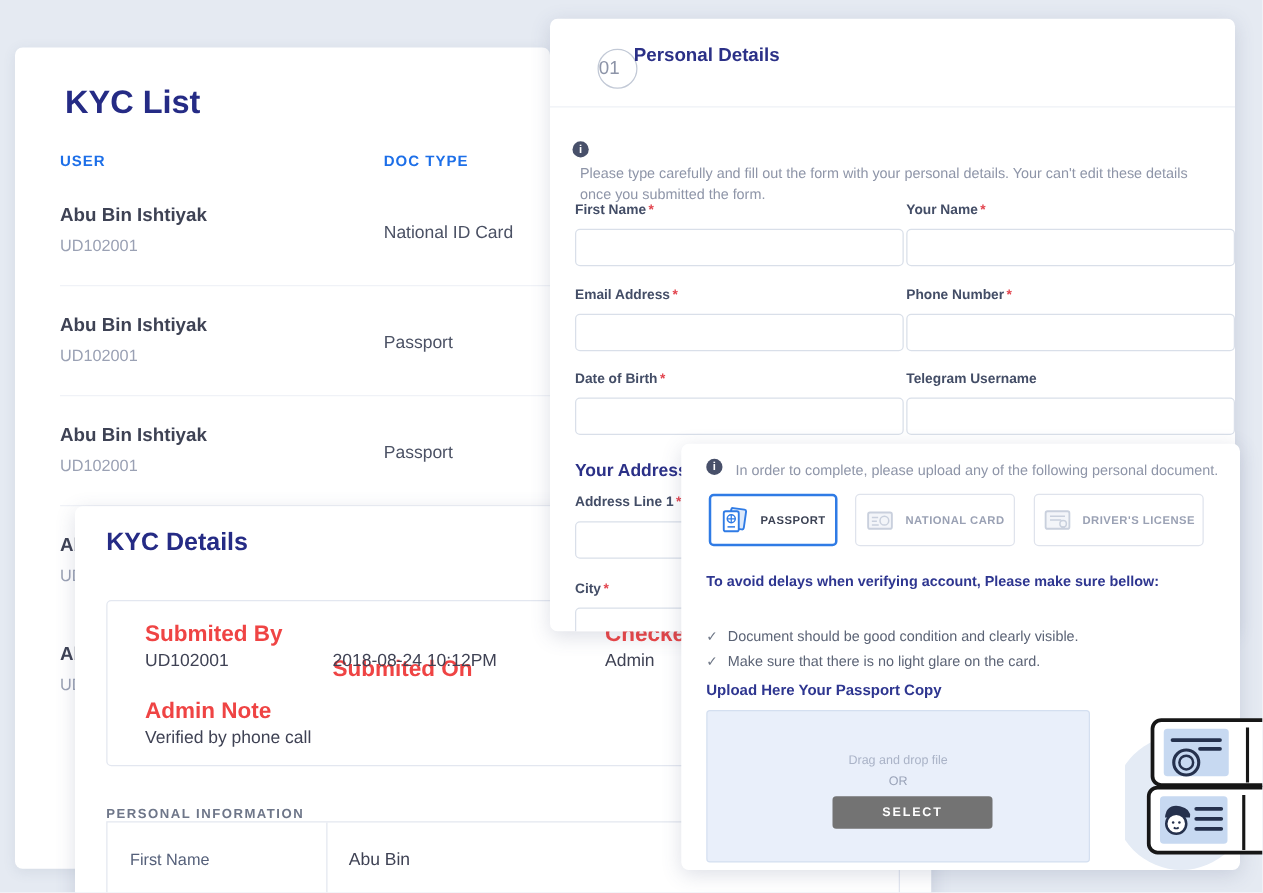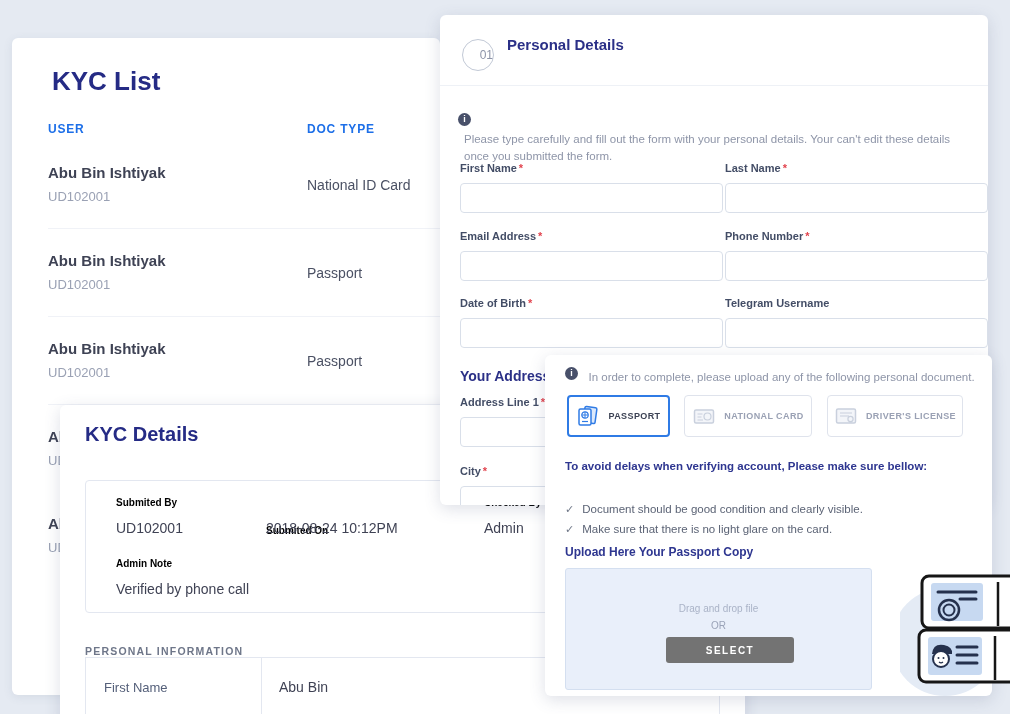--- a/index.html
+++ b/index.html
@@ -12,39 +12,39 @@
   #kyc-list{left:12px;top:38px;width:428px;height:657px;z-index:1;box-shadow:0 2px 10px rgba(70,85,120,.10);}
   .list-title{font-size:26px;font-weight:bold;color:#252b85;text-align:right;}
   .col-head{font-size:12px;font-weight:bold;color:#1d6fe8;letter-spacing:.8px;}
   .row-name{font-size:15px;font-weight:bold;color:#3e4254;}
   .row-id{font-size:13px;color:#9aa1b4;}
   .row-doc{font-size:14px;color:#4b5164;}
   .hr{position:absolute;height:1px;background:#f0f2f7;left:36px;right:0;}
 
   
   #personal{left:440px;top:15px;width:548px;height:490px;z-index:3;overflow:hidden;}
-  .step-circle{left:22px;top:24px;width:30px;height:30px;border:1.5px solid #c2c9d6;border-radius:50%;
-    color:#8d94a8;font-size:12px;line-height:30px;text-align:right;}
+  .step-circle{left:38px;top:24px;width:30px;height:30px;border:1.5px solid #c2c9d6;border-radius:50%;
+    color:#8d94a8;font-size:15px;line-height:30px;text-align:left;}
   .pd-title{left:67px;top:21px;font-size:15px;font-weight:bold;color:#2b3087;}
   .pd-sub{left:67px;top:42px;font-size:11px;color:#8b92a6;}
   .pd-divider{left:0;top:70px;width:100%;height:1px;background:#eef1f6;}
   .note{font-size:11.5px;color:#8e95a8;line-height:17px;}
   .info-ico{display:inline-block;width:13px;height:13px;border-radius:50%;background:#48506a;color:#fff;
     font-size:9px;line-height:13px;text-align:center;font-weight:bold;font-style:normal;vertical-align:top;}
   .flabel{font-size:11px;font-weight:bold;color:#434d66;}
   .req{color:#e2434d;margin-left:2px;}
   .inp{position:absolute;width:245px;height:28px;border:1px solid #d9dfe9;border-radius:4px;background:#fff;outline:none;
     font-size:13px;color:#3e4254;padding:0 8px;box-sizing:content-box;}
   .sec-head{font-size:14px;font-weight:bold;color:#2b3087;}
 
   
   #kyc-details{left:60px;top:405px;width:685px;height:320px;z-index:2;border-radius:6px 6px 0 0;}
   .kd-title{left:25px;top:18px;font-size:20px;font-weight:bold;color:#252b85;}
   .kd-box{left:25px;top:75px;width:633px;height:131px;border:1px solid #e3e7f0;border-radius:4px;}
-  .kd-label{font-size:10px;font-weight:bold;color:#000000;}
+  .kd-label{font-size:18px;font-weight:bold;color:#ef4444;}
   .kd-value{font-size:14px;color:#3f4254;}
   .kd-sec{left:25px;top:240px;font-size:10.5px;font-weight:bold;color:#6e7689;letter-spacing:1.2px;}
   .kd-table{left:25px;top:252px;width:633px;height:62px;border:1px solid #e3e7f0;}
   .kd-cell-div{left:175px;top:0;width:1px;height:100%;background:#e3e7f0;}
   .kd-cell-label{left:18px;top:22px;font-size:13px;color:#55607a;}
   .kd-cell-value{left:193px;top:21px;font-size:14px;color:#3f4254;}
 
   
   #upload{left:545px;top:355px;width:447px;height:341px;z-index:4;}
   .doc-btn{position:absolute;top:40px;height:42px;background:#fff;border:1px solid #dfe3ec;border-radius:4px;
@@ -134,21 +134,21 @@
     <div class="abs" style="left:18px;top:98px;width:512px;">
       <i class="info-ico">i</i>
       <span class="note" style="display:inline-block;width:490px;margin-left:6px;">Please type carefully and fill out the form with your personal details. Your can't edit these details once you submitted the form.</span>
     </div>
 
     <div class="abs flabel" style="left:20px;top:147px;">
       <span>First Name</span><span class="req">*</span>
     </div>
     <input class="inp" style="left: 20px; top: 168px;" value="">
     <div class="abs flabel" style="left:285px;top:147px;">
-      <span>Last Name</span><span class="req">*</span>
+      <span>Your Name</span><span class="req">*</span>
     </div>
     <input class="inp" style="left: 285px; top: 168px;" value="">
 
     <div class="abs flabel" style="left:20px;top:215px;">
       <span>Email Address</span><span class="req">*</span>
     </div>
     <input class="inp" style="left: 20px; top: 236px;" value="">
     <div class="abs flabel" style="left:285px;top:215px;">
       <span>Phone Number</span><span class="req">*</span>
     </div>

